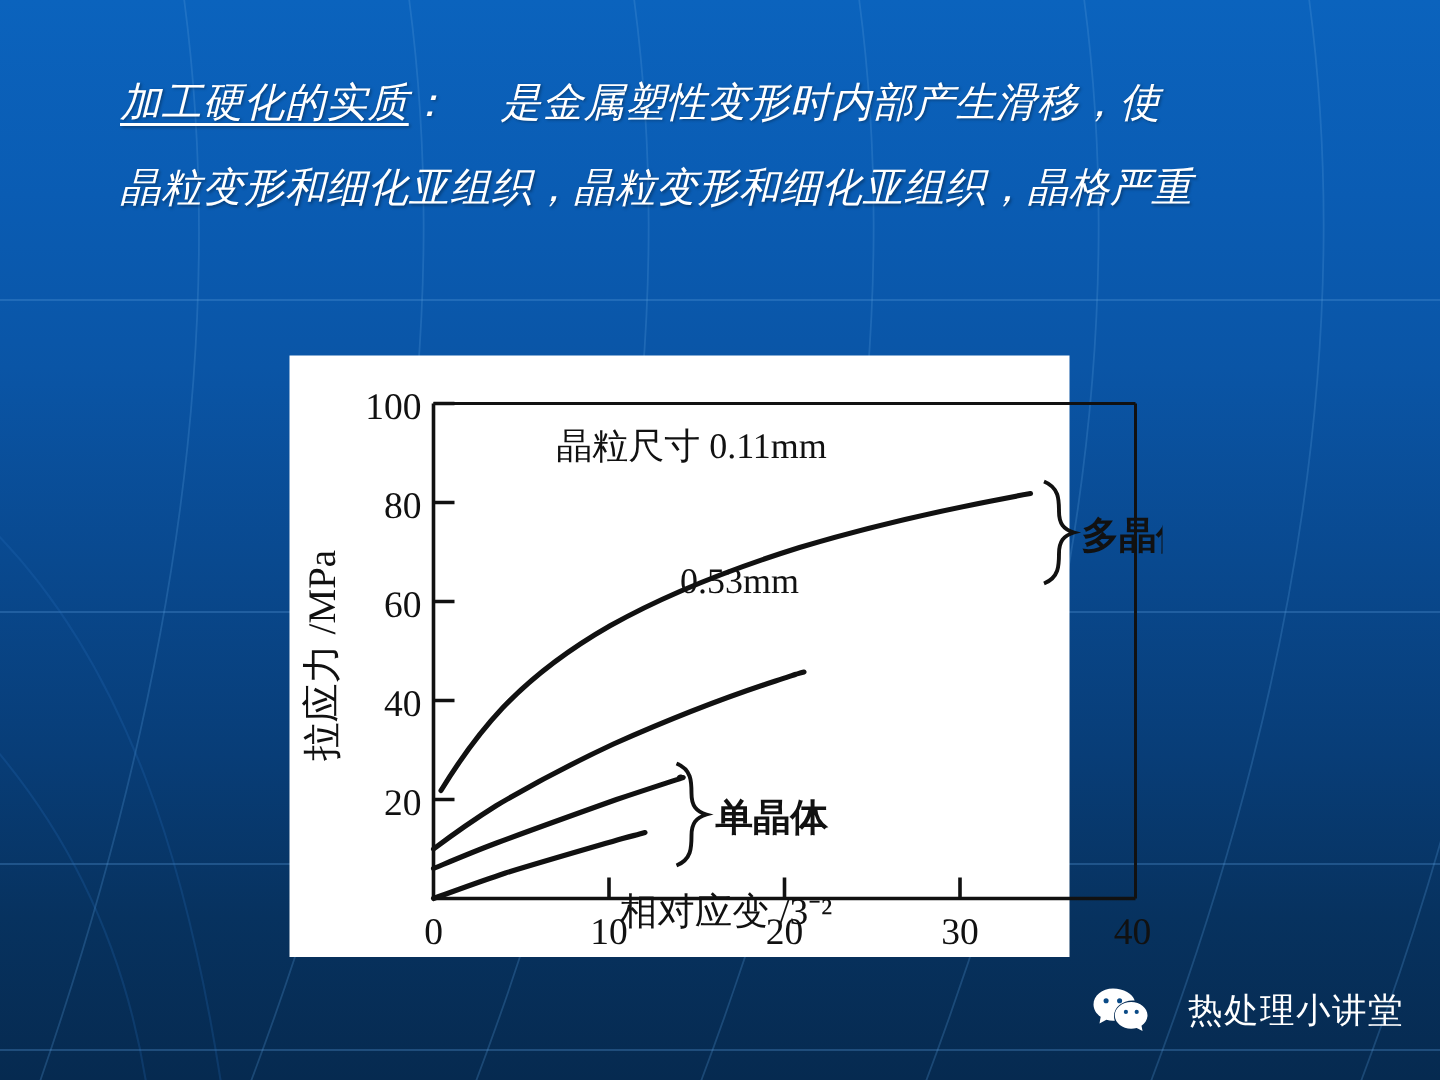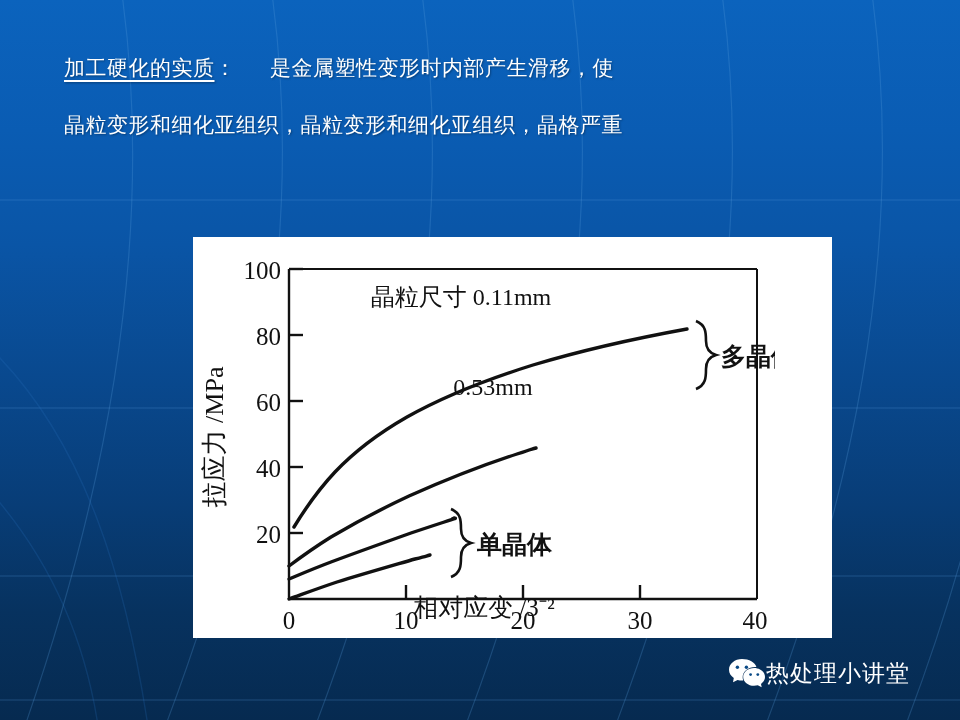--- a/index.html
+++ b/index.html
@@ -32,45 +32,46 @@
   
   #bg-grid {
     position: absolute;
     inset: 0;
     pointer-events: none;
   }
 
   
   #text-block {
     position: absolute;
-    left: 64px;
+    left: 80px;
     top: 40px;
     width: 840px;
     color: #ffffff;
     font-family: "Liberation Serif", serif;
-    font-size: 21px;
+    font-size: 27px;
     line-height: 57px;
     letter-spacing: 0.5px;
     text-shadow: 1px 1px 2px rgba(0,0,0,0.35);
+    font-style: italic;
   }
   #text-block .lead {
     text-decoration: underline;
     text-underline-offset: 5px;
   }
   #text-block .gap {
     display: inline-block;
     width: 34px;
   }
 
   
   #figure-card {
     position: absolute;
     left: 193px;
     top: 237px;
-    width: 639px;
+    width: 520px;
     height: 401px;
     background: #ffffff;
   }
 
   #figure-card svg {
     display: block;
   }
 
   
   #figure-caption {
@@ -86,21 +87,21 @@
     text-shadow: 1px 1px 2px rgba(0,0,0,0.5);
   }
 
   
   #watermark {
     position: absolute;
     left: 728px;
     top: 657px;
     display: flex;
     align-items: center;
-    gap: 0;
+    gap: 26px;
   }
   #watermark .wm-label {
     color: #ffffff;
     font-family: "Liberation Sans", sans-serif;
     font-size: 23px;
     letter-spacing: 1px;
   }
 </style>
 </head>
 <body>

